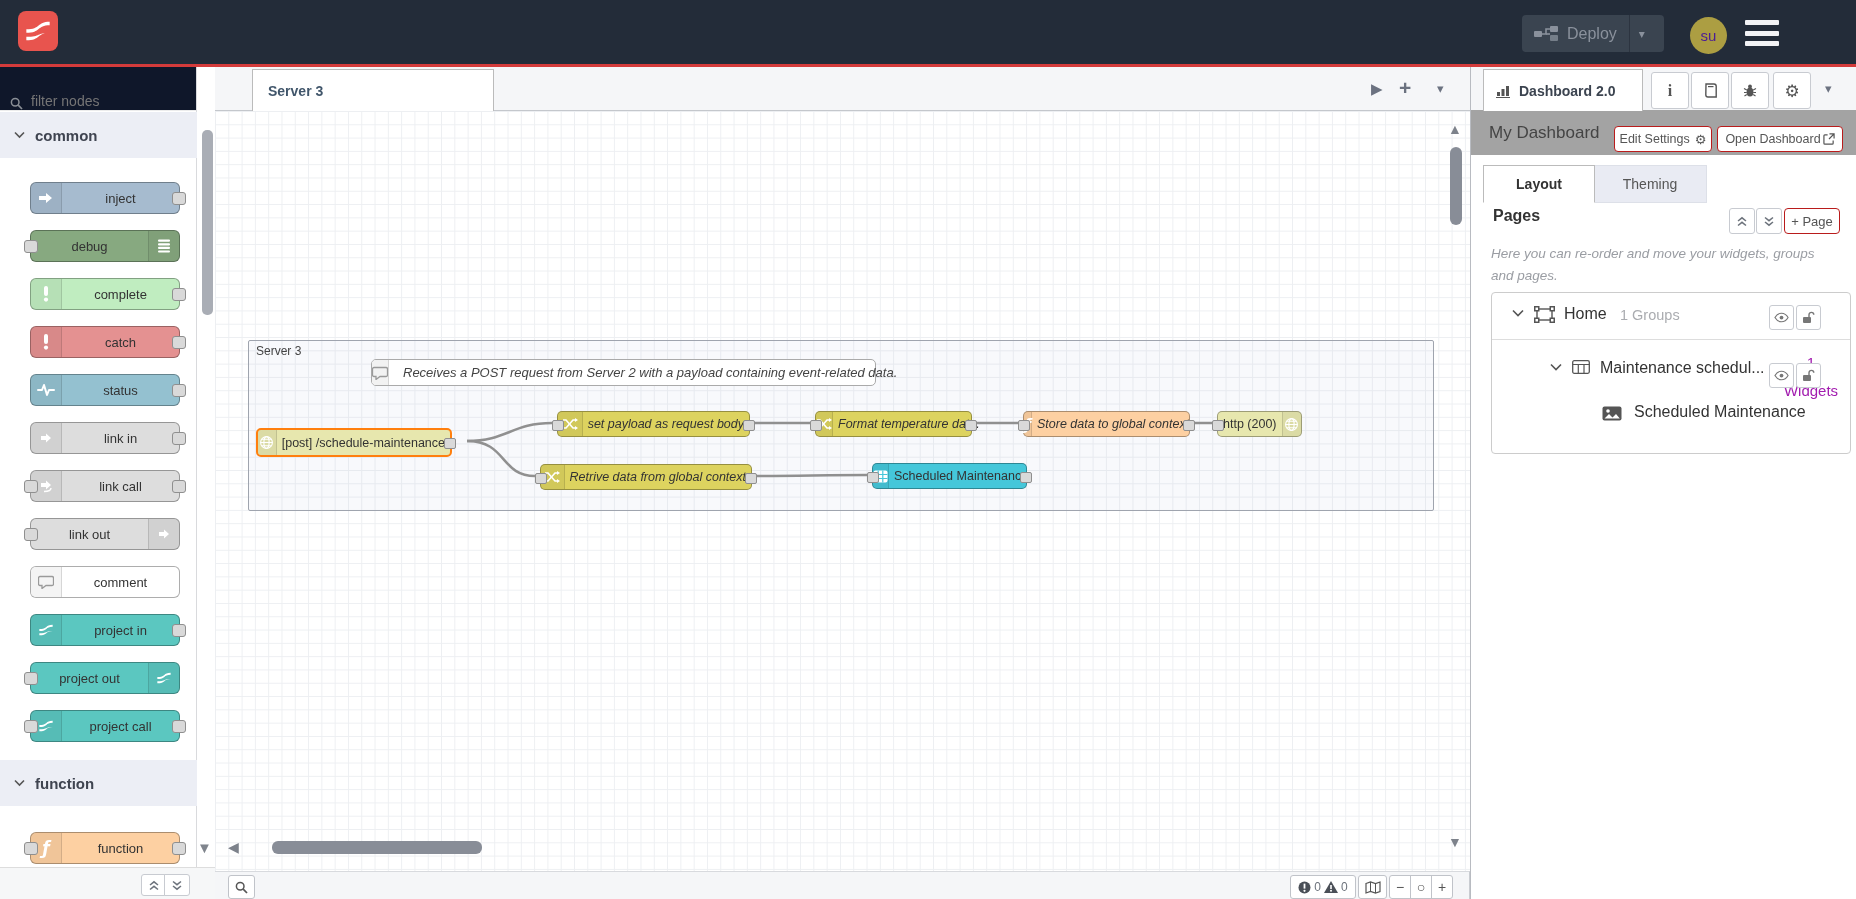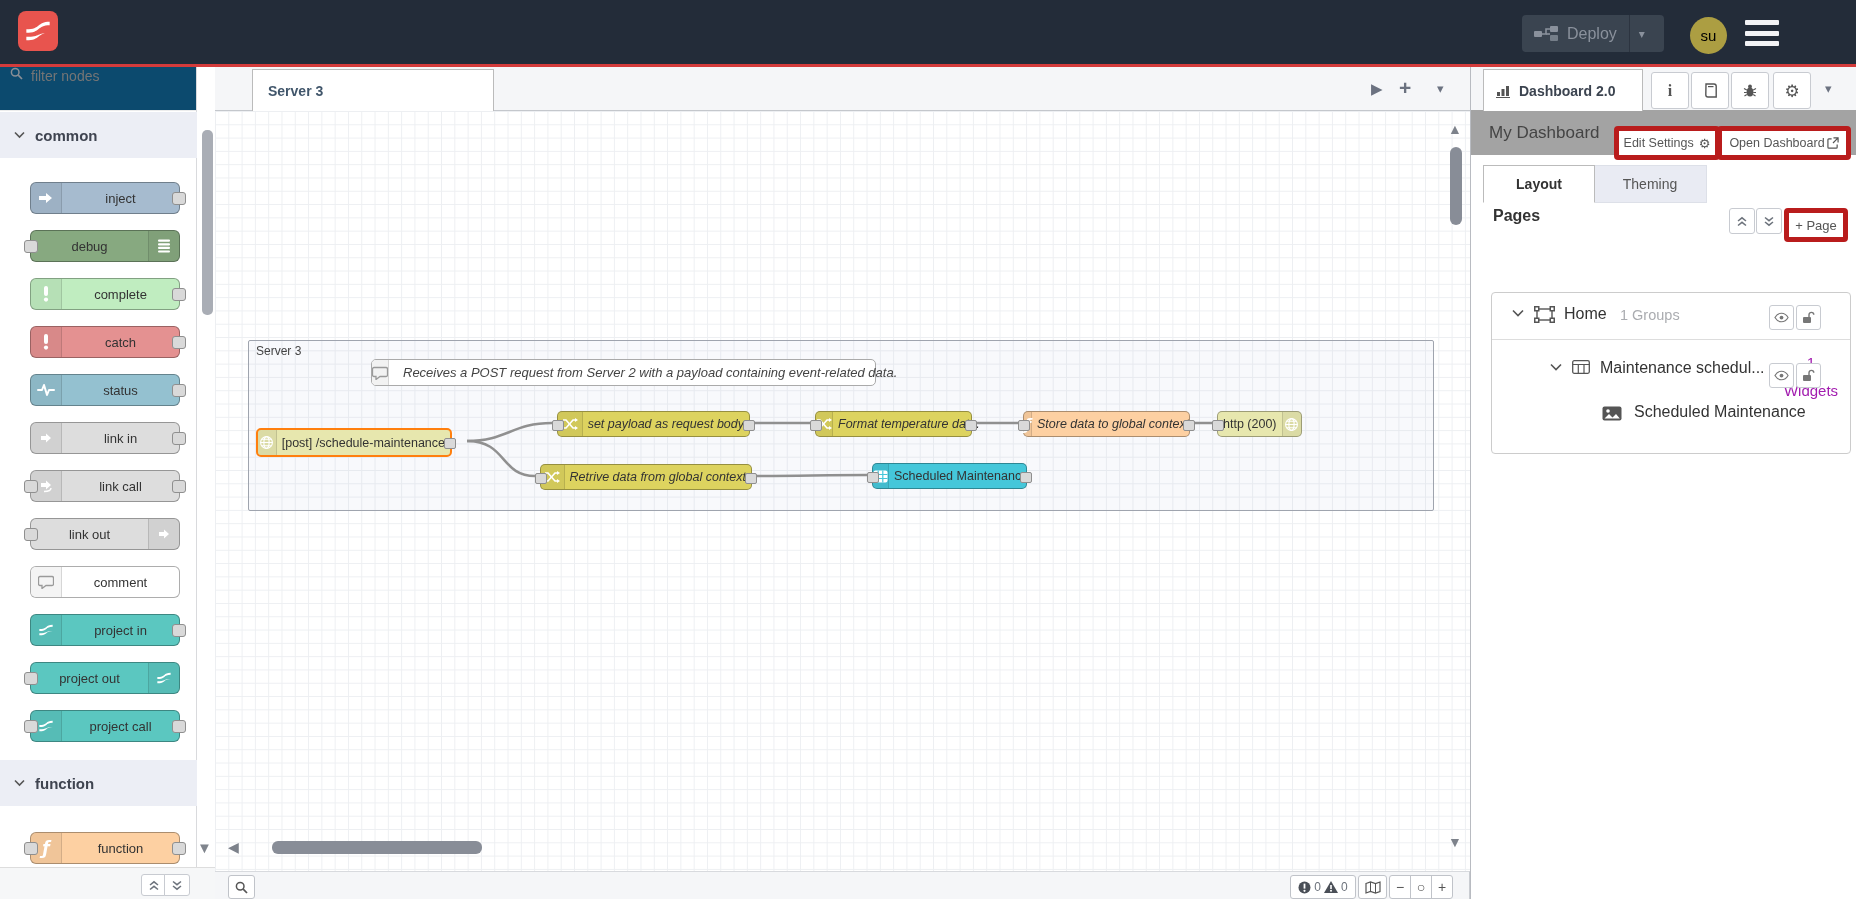--- a/index.html
+++ b/index.html
@@ -10,28 +10,28 @@
   svg{display:block;}
 
   
   #header{left:0;top:0;width:1856px;height:64px;background:#232c39;border-bottom:3px solid #d43b3b;}
   #logo{left:18px;top:11px;width:40px;height:40px;background:#e8544e;border-radius:8px;}
   #app-title{left:76px;top:0;height:64px;display:flex;align-items:center;color:#edeff3;font-size:21px;}
   #deploy{left:1522px;top:15px;width:142px;height:37px;background:#3a4450;border-radius:4px;display:flex;align-items:center;}
   #deploy .lbl{color:#8a919c;font-size:16px;margin-left:9px;}
   #deploy .sep{width:1px;height:37px;background:#2c3440;margin-left:12px;}
   #deploy .car{color:#8a919c;font-size:12px;padding:0 9px;}
-  #avatar{left:1690px;top:17px;width:37px;height:37px;border-radius:50%;background:#ac9e42;color:#000000;font-size:15px;justify-content:center;}
+  #avatar{left:1690px;top:17px;width:37px;height:37px;border-radius:50%;background:#ac9e42;color:#4c1d95;font-size:15px;justify-content:center;}
   #menu-btn{left:1745px;top:20px;width:34px;height:26px;display:flex;flex-direction:column;justify-content:space-between;}
   #menu-btn i{display:block;height:5px;background:#f2f3f5;border-radius:1px;}
 
   
   #palette{left:0;top:67px;width:215px;height:832px;background:#fff;}
   #palette .edge{position:absolute;left:196px;top:0;width:1px;height:800px;background:#d9dadd;}
-  #filter-row{left:0;top:0;width:196px;height:43px;background:#0c4a6e;border-bottom:1px solid #ececec;display:flex;align-items:flex-start;}
+  #filter-row{left:0;top:0;width:196px;height:43px;background:#0f172a;border-bottom:1px solid #ececec;display:flex;align-items:flex-end;}
   #filter-input{border:none;outline:none;background:transparent;color:#9aa0a6;font-size:14px;width:150px;font-family:"Liberation Sans",sans-serif;}
   .cat-header{left:0;width:197px;height:46px;background:#eceef5;display:flex;align-items:center;font-weight:bold;font-size:15px;color:#3f4450;}
   .cat-header .chev{margin:0 10px 0 14px;}
   .pnode{left:30px;width:148px;height:30px;border:1px solid rgba(0,0,0,.32);border-radius:6px;display:flex;align-items:stretch;font-size:13px;color:#333;}
   .pnode .nicon{width:30px;display:flex;align-items:center;justify-content:center;background:rgba(0,0,0,.05);}
   .pnode .nicon.l{border-right:1px solid rgba(0,0,0,.12);border-radius:5px 0 0 5px;}
   .pnode .nicon.r{border-left:1px solid rgba(0,0,0,.12);border-radius:0 5px 5px 0;}
   .pnode .nlbl{flex:1;display:flex;align-items:center;justify-content:center;white-space:nowrap;}
   .pport{position:absolute;width:12px;height:11px;background:#d9d9d9;border:1px solid #8f8f8f;border-radius:3px;top:9px;}
   .pport.in{left:-7px;} .pport.out{right:-7px;}
@@ -67,21 +67,21 @@
   #cfooter{left:0;top:804px;width:1254px;height:28px;background:#f5f6f8;border-top:1px solid #d8dade;border-right:1px solid #c9ccd1;}
   .fbox{position:absolute;top:3px;height:22px;background:#fff;border:1px solid #c0c3c9;border-radius:3px;display:flex;align-items:center;justify-content:center;color:#6d737c;}
   .zcell{width:20px;height:22px;display:flex;align-items:center;justify-content:center;font-size:14px;color:#555;}
 
   
   #sidebar{left:1470px;top:67px;width:386px;height:832px;background:#fff;border-left:1px solid #b8bbc1;}
   #sb-tabbar{left:0;top:0;width:386px;height:43px;background:#f5f6f8;border-bottom:1px solid #c4c7cc;}
   #sb-tab{left:12px;top:2px;width:158px;height:41px;background:#fff;border:1px solid #bbb;border-bottom:none;z-index:2;display:flex;align-items:center;font-weight:bold;font-size:14px;color:#3c4450;}
   #dash-header{left:0;top:43px;width:386px;height:45px;background:#a3a3a3;display:flex;align-items:center;}
   #dash-header .ttl{font-size:17px;color:#444;margin-left:18px;}
-  .sbtn{background:#fff;border:5px solid #b91c1c;border-radius:4px;display:flex;align-items:center;justify-content:center;font-size:12.5px;color:#555;}
+  .sbtn{background:#fff;border:1px solid #b91c1c;border-radius:4px;display:flex;align-items:center;justify-content:center;font-size:12.5px;color:#555;}
   .sbtab{height:36px;display:flex;align-items:center;justify-content:center;font-size:14px;}
   #tab-layout{left:12px;top:98px;width:110px;background:#fff;border:1px solid #bbb;border-bottom:1px solid #fff;font-weight:bold;color:#333;z-index:2;}
   #tab-theming{left:122px;top:98px;width:112px;background:#e9ebf3;border:1px solid #dde0e8;color:#555;}
   #pages-title{left:22px;top:140px;font-size:16px;font-weight:bold;color:#333;}
   #help-text{left:20px;top:176px;width:336px;font-style:italic;font-size:13.5px;color:#9a9da3;line-height:1.6;}
   #tree{left:20px;top:225px;width:358px;height:160px;border:1px solid #ccc;border-radius:4px;background:#fff;}
   #tree .row1-sep{position:absolute;left:0;top:46px;width:358px;height:1px;background:#ddd;}
   .tree-name{font-size:16px;color:#333;white-space:nowrap;}
   .tree-meta{font-size:14.5px;color:#aaacb0;}
   .tbtn{position:absolute;width:23px;height:23px;background:#fff;border:1px solid #c8cbd1;border-radius:3px;display:flex;align-items:center;justify-content:center;z-index:3;}
@@ -594,20 +594,21 @@
         <g stroke="#6d737c" stroke-width="1.5" fill="none">
           <path d="M2 5L6 1.8 10 5"></path>
           <path d="M2 9.5L6 6.3 10 9.5"></path>
         </g>
       </svg>
   </div>
   <div class="sbtn abs" style="left:313px;top:141px;width:54px;height:24px;font-size:13px">
     <span>+ Page</span>
   </div>
 
+  <div id="help-text" class="abs">Here you can re-order and move your widgets, groups and pages.</div>
 
   <div id="tree" class="abs">
     <div class="row1-sep"></div>
 
     <span class="abs" style="left:20px;top:16px">
         <svg width="12" height="9">
           <path d="M1 1.5l5 5 5-5" stroke="#555" stroke-width="1.6" fill="none"></path>
         </svg>
       </span>
     <span class="abs" style="left:42px;top:13px">

